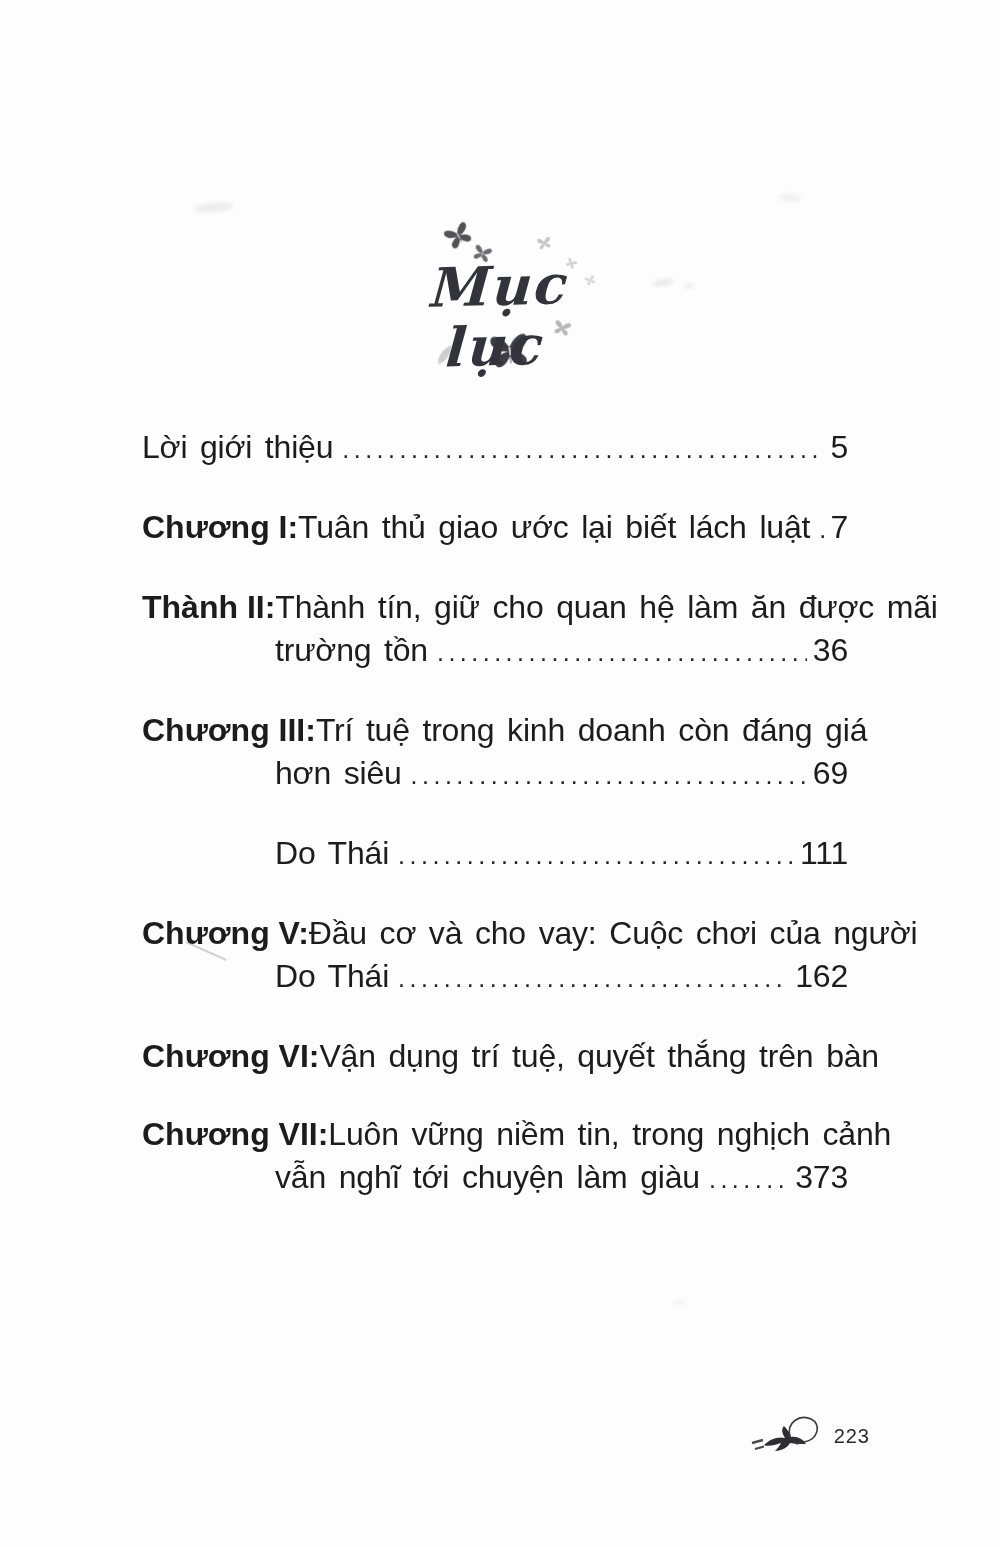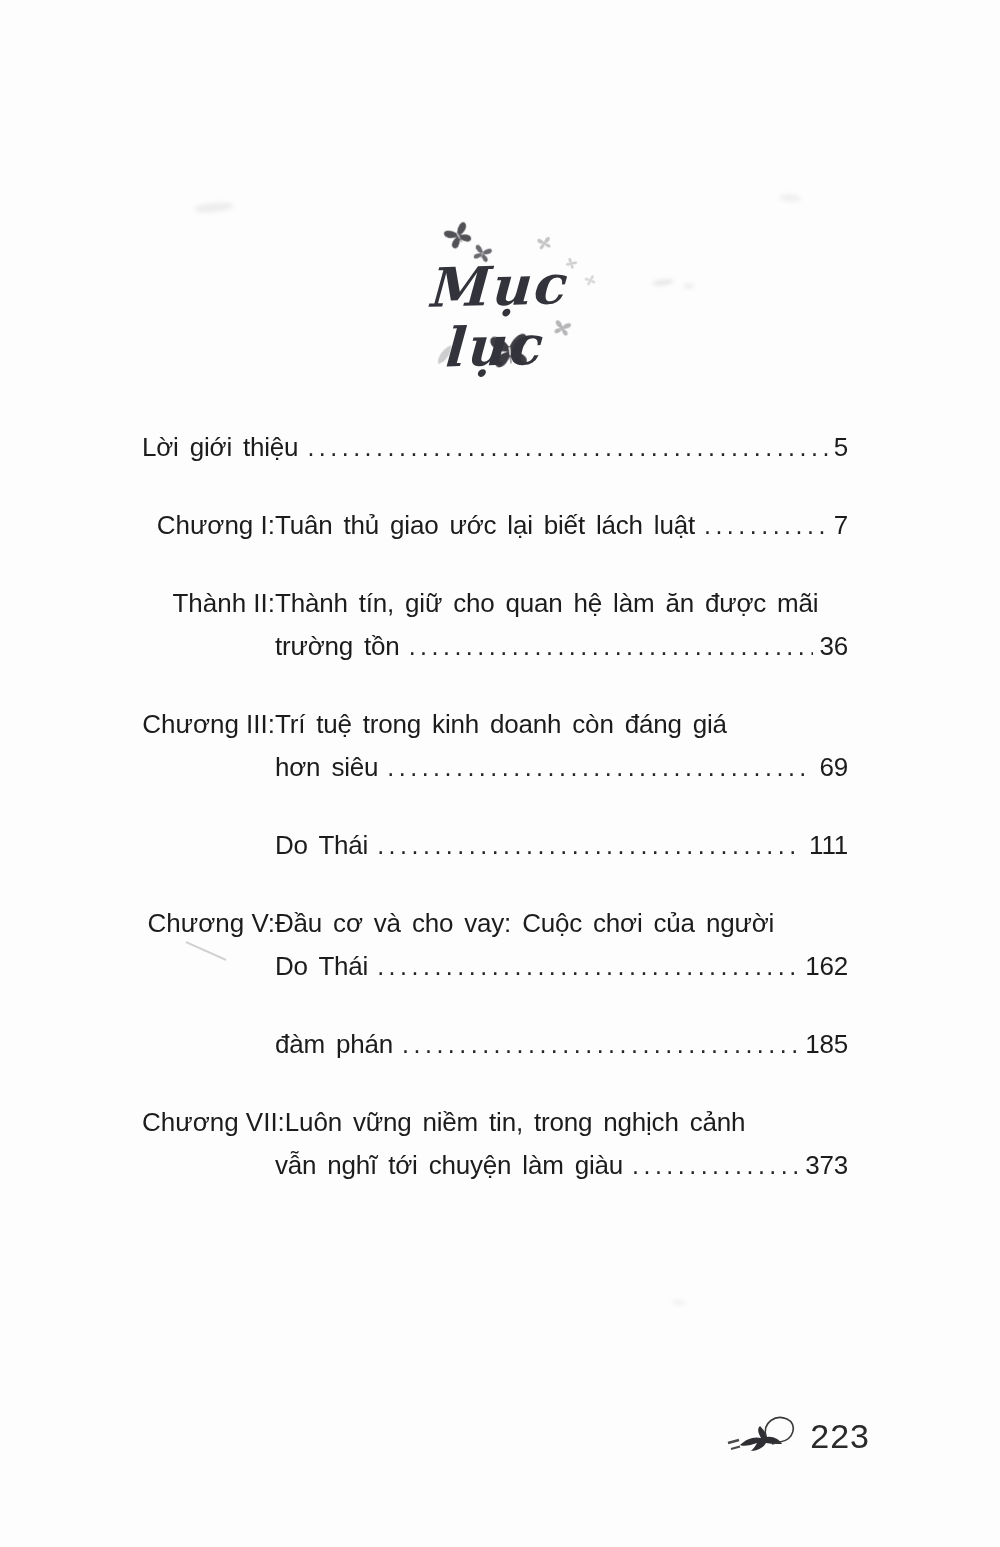--- a/index.html
+++ b/index.html
@@ -30,29 +30,28 @@
     position:absolute;border-radius:50%;
     background:#8a8a8a;filter:blur(2px);
   }
   .scratch{
     position:absolute;background:#9a9a9a;filter:blur(0.6px);
   }
 
   
   .toc{
     position:absolute;left:142px;top:426px;width:706px;
-    font-size:26px;line-height:43px;
+    font-size:32px;line-height:43px;
     letter-spacing:-0.2px;
-    text-align:right;
   }
   .toc-entry{margin-bottom:35px;}
   .row{display:flex;align-items:baseline;}
   .chapter-label{
     flex:0 0 auto;min-width:133px;
-    font-weight:normal;letter-spacing:0;
+    font-weight:bold;letter-spacing:0;
     white-space:nowrap;
   }
   .col-indent{flex:0 0 133px;}
   .entry-text{flex:0 0 auto;white-space:nowrap;word-spacing:4px;}
   .dot-leader{
     flex:1 1 auto;overflow:hidden;white-space:nowrap;
     margin:0 6px 0 9px;
     letter-spacing:4.5px;color:#242424;
     font-size:25px;
   }
@@ -61,21 +60,21 @@
   }
   .page-num{flex:0 0 auto;white-space:nowrap;}
 
   
   .footer{
     position:absolute;top:1412px;right:130px;
     display:flex;align-items:center;
   }
   .bird svg{display:block;filter:blur(0.3px);}
   .folio{
-    font-size:34px;color:#2a2a2a;letter-spacing:1px;
+    font-size:20px;color:#2a2a2a;letter-spacing:1px;
     margin-left:2px;
   }
 </style>
 </head>
 <body>
 
 <div class="paper">
 
   <div class="smudge" style="left:194px;top:203px;width:40px;height:9px;opacity:.14;transform:rotate(-6deg);"></div>
   <div class="smudge" style="left:779px;top:194px;width:22px;height:8px;opacity:.11;transform:rotate(4deg);"></div>
@@ -189,24 +188,22 @@
       <div class="row">
         <span class="col-indent"></span>
         <span class="entry-text">Do Thái</span>
         <span class="dot-leader"></span>
         <span class="page-num">162</span>
       </div>
     </div>
 
     <div class="toc-entry">
       <div class="row">
-        <span class="col-indent"></span>
-        <span class="entry-text">đàm phán</span>
-        <span class="dot-leader"></span>
-        <span class="page-num">185</span>
+        <span class="chapter-label">Chương VI:</span>
+        <span class="entry-text">Vận dụng trí tuệ, quyết thắng trên bàn</span>
       </div>
     </div>
 
     <div class="toc-entry">
       <div class="row">
         <span class="chapter-label">Chương VII:</span>
         <span class="entry-text">Luôn vững niềm tin, trong nghịch cảnh</span>
       </div>
       <div class="row">
         <span class="col-indent"></span>

